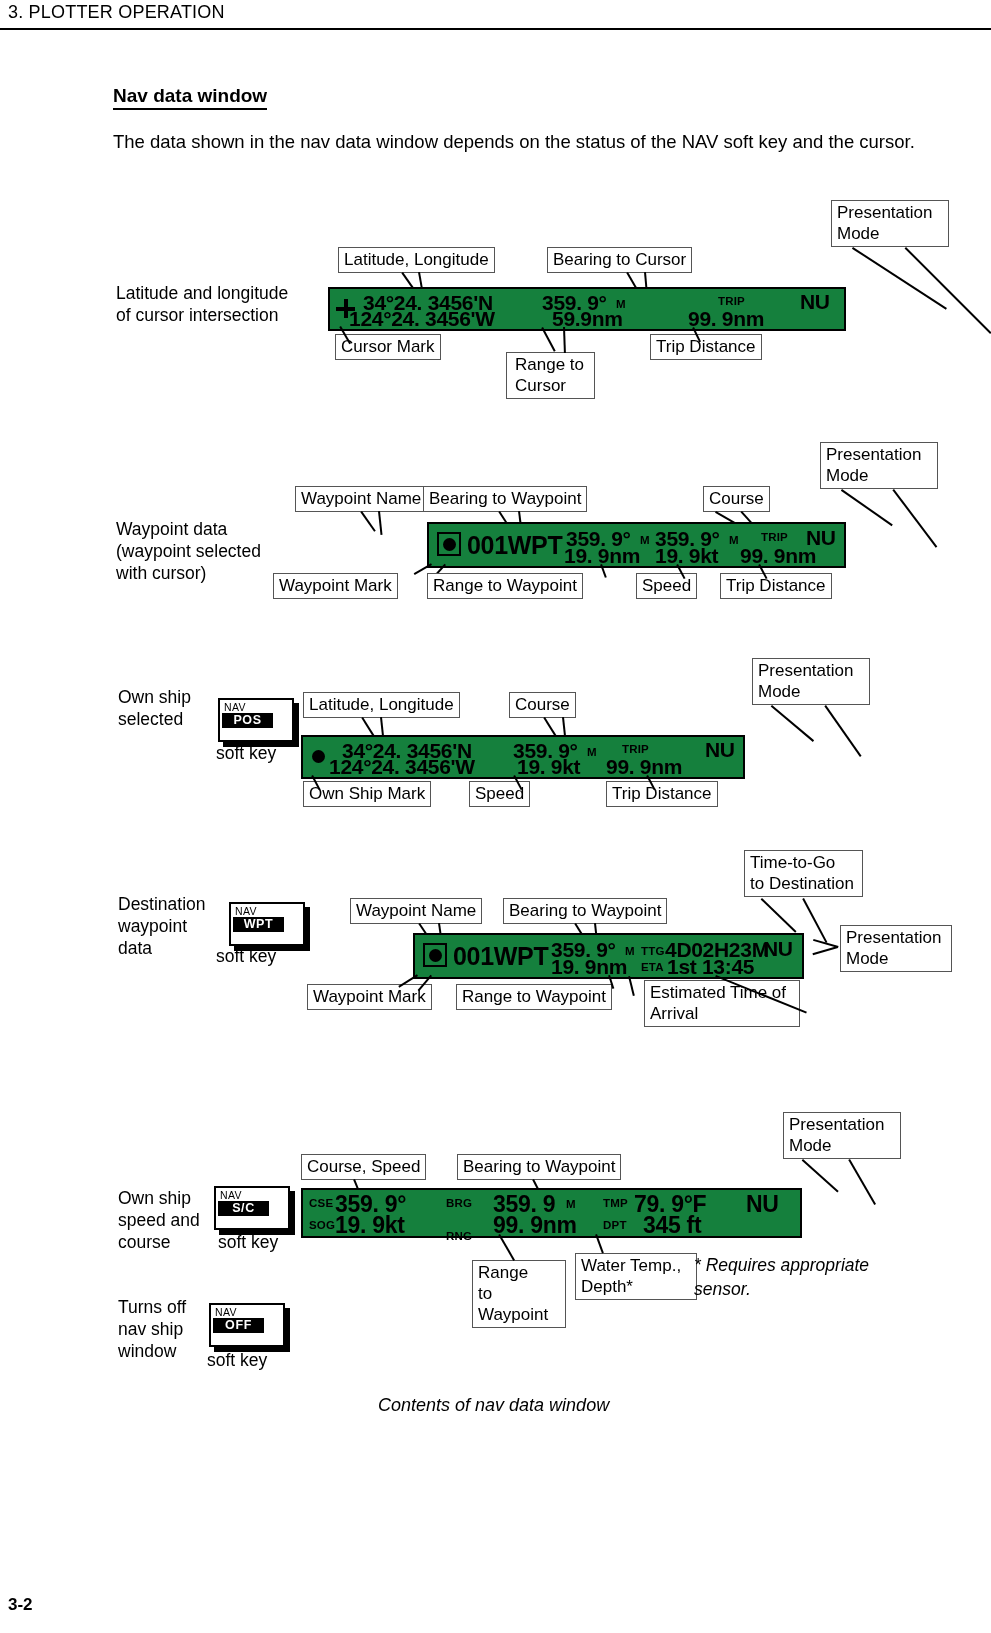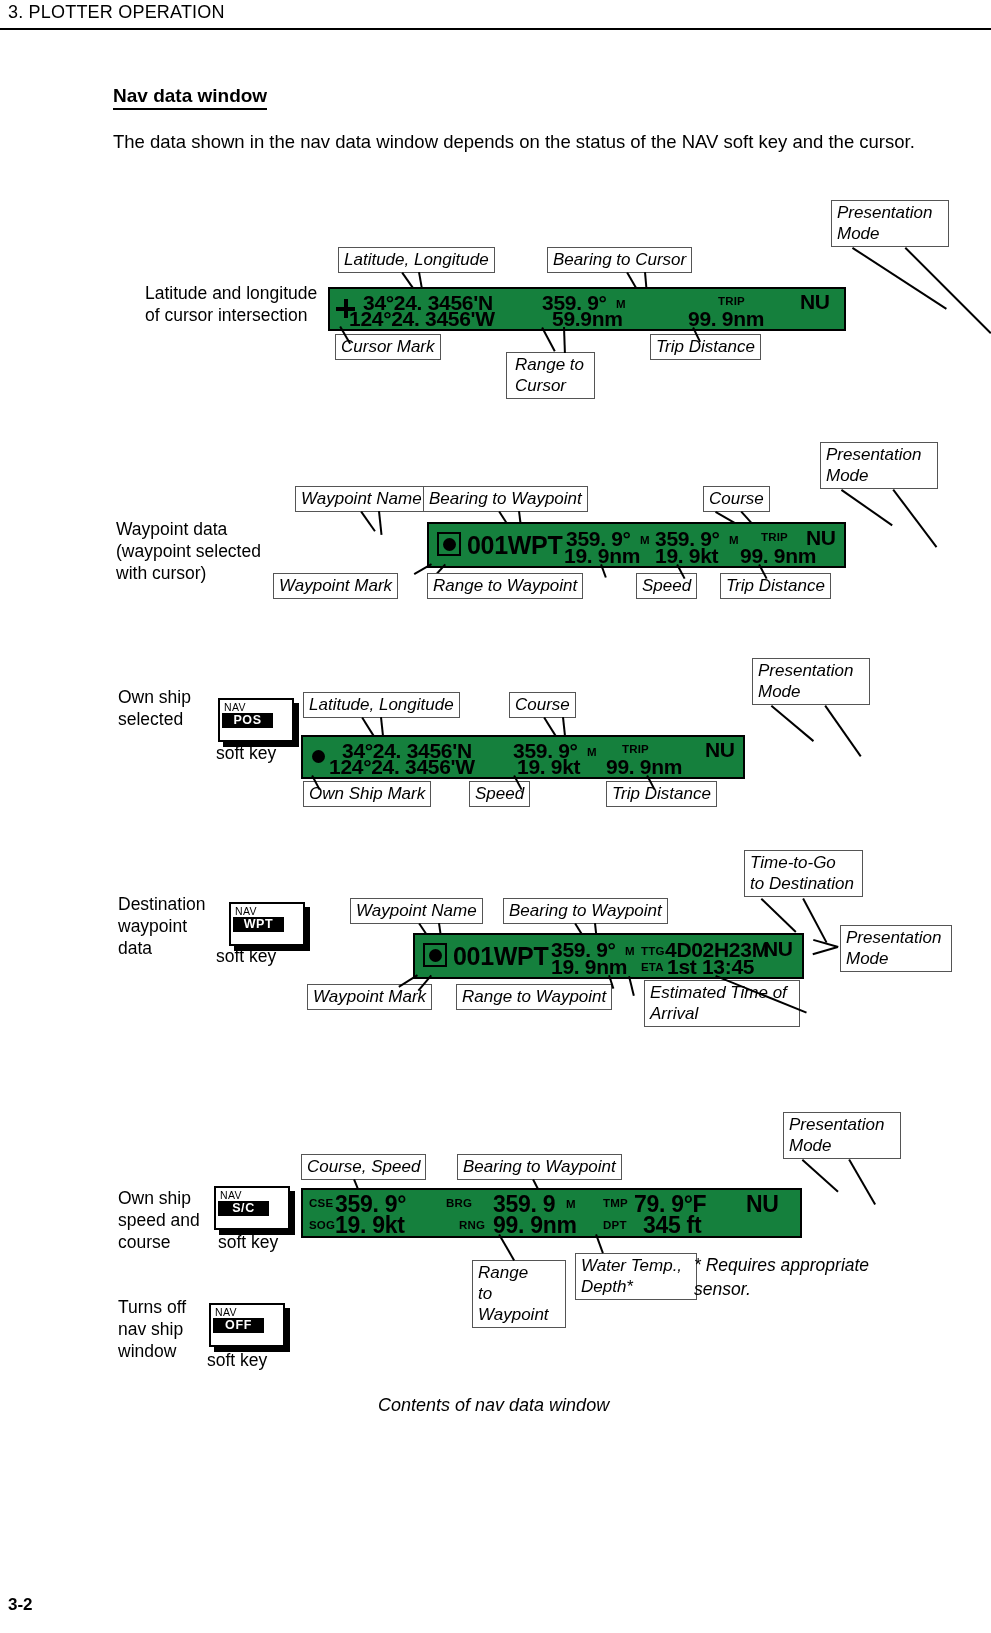--- a/index.html
+++ b/index.html
@@ -46,39 +46,39 @@
   .ship-mark{position:absolute;width:13px;height:13px;border-radius:50%;background:#000;}
   
   .wpt-mark{position:absolute;width:24px;height:24px;border:2.5px solid #000;
             box-sizing:border-box;}
   .wpt-mark i{position:absolute;left:50%;top:50%;width:13px;height:13px;
               margin:-6.5px 0 0 -6.5px;border-radius:50%;background:#000;display:block;}
 
   
   .callout{position:absolute;border:1.5px solid #555;background:#fff;
            font-size:17px;line-height:21px;padding:1px 5px 2px 5px;
-           white-space:nowrap;font-style:italic;}
+           white-space:nowrap;}
   .callout.wrap{white-space:normal;}
   
   .leader{position:absolute;background:#000;height:1.6px;transform-origin:0 0;}
 
   .note-italic{position:absolute;font-size:17.5px;font-style:italic;line-height:24px;}
 </style>
 </head>
 <body>
 
 <div class="abs" id="chapter-header">3. PLOTTER OPERATION</div>
 <div class="abs" id="header-rule"></div>
 <div class="abs" id="page-number">3-2</div>
 
 <div class="abs" id="section-heading">Nav data window</div>
 <div class="abs" id="intro-paragraph">The data shown in the nav data window depends on the status of the NAV soft key and the cursor.</div>
 <div class="abs" id="figure-caption">Contents of nav data window</div>
 
-<div class="abs side-label" style="left:116px;top:282px;margin-left:29px;">
+<div class="abs side-label" style="left:116px;top:282px;">
   <div>Latitude and longitude</div>
   <div>of cursor intersection</div>
 </div>
 
 <div class="callout wrap" style="left:831px;top:200px;width:106px;">
   <div>Presentation Mode</div>
 </div>
 <div class="leader" style="left:853px;top:247px;width:112px;transform:rotate(33deg);"></div>
 <div class="leader" style="left:906px;top:247px;width:121px;transform:rotate(45deg);"></div>
 
@@ -360,21 +360,21 @@
 
 <div class="navwin" style="left:301px;top:1188px;width:497px;height:46px;">
   <span class="cell fsml" style="left:6px;top:7px;">CSE</span>
   <span class="cell fbig" style="left:32px;top:1px;font-size:23px;">359. 9°</span>
   <span class="cell fsml" style="left:6px;top:29px;">SOG</span>
   <span class="cell fbig" style="left:32px;top:22px;font-size:23px;">19. 9kt</span>
 
   <span class="cell fsml" style="left:143px;top:7px;">BRG</span>
   <span class="cell fbig" style="left:190px;top:1px;font-size:23px;">359. 9</span>
   <span class="cell fsml" style="left:263px;top:8px;">M</span>
-  <span class="cell fsml" style="left:143px;top:29px;margin-left:13px;">RNG</span>
+  <span class="cell fsml" style="left:143px;top:40px;">RNG</span>
   <span class="cell fbig" style="left:190px;top:22px;font-size:23px;">99. 9nm</span>
 
   <span class="cell fsml" style="left:300px;top:7px;">TMP</span>
   <span class="cell fbig" style="left:331px;top:1px;font-size:23px;">79. 9°F</span>
   <span class="cell fsml" style="left:300px;top:29px;">DPT</span>
   <span class="cell fbig" style="left:340px;top:22px;font-size:23px;">345 ft</span>
 
   <span class="cell fbig" style="left:443px;top:1px;font-size:23px;">NU</span>
 </div>
 

